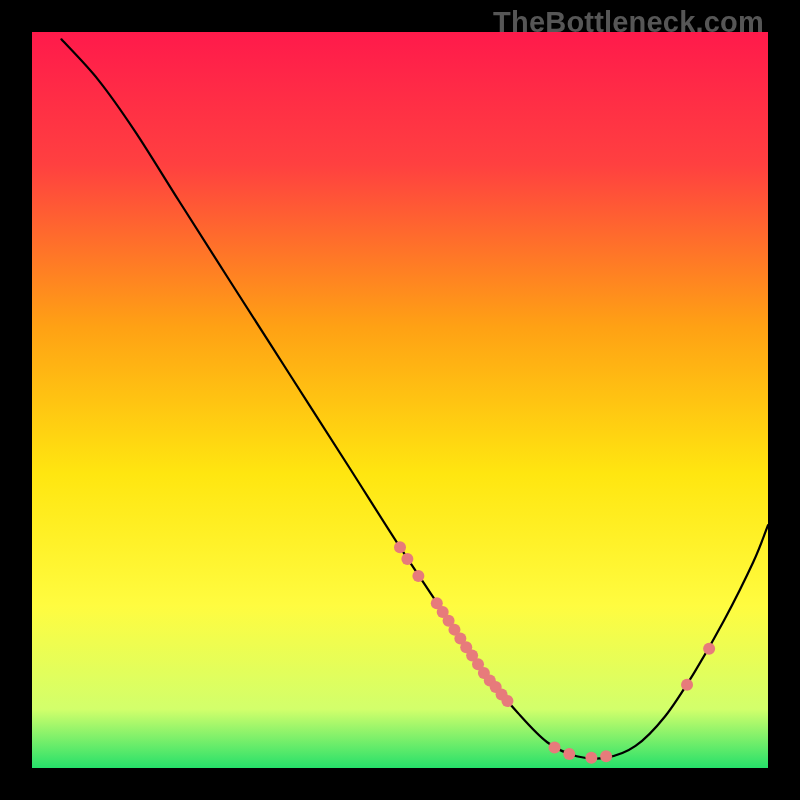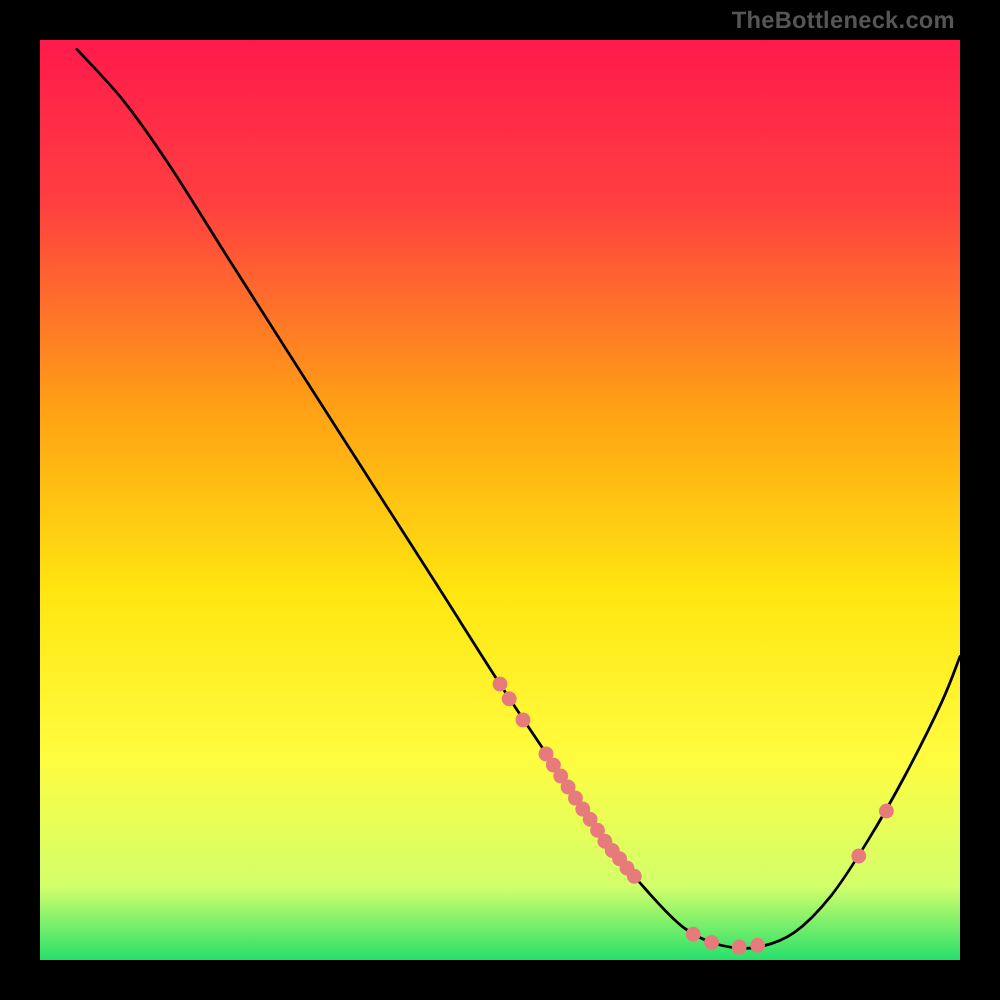--- a/index.html
+++ b/index.html
@@ -17,21 +17,21 @@
     left: 0;
     top: 0;
     width: 736px;
     height: 736px;
   }
   .watermark {
     position: absolute;
     top: 6px;
     right: 36px;
     font-family: Arial, Helvetica, sans-serif;
-    font-size: 19px;
+    font-size: 29px;
     font-weight: 600;
     color: #565656;
     letter-spacing: 0.2px;
   }
   svg { display: block; }
 </style>
 </head>
 <body>
 
 <div class="frame">

